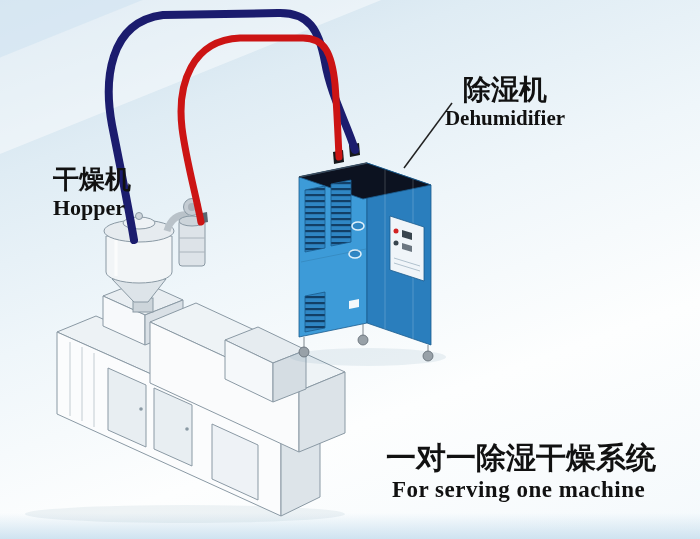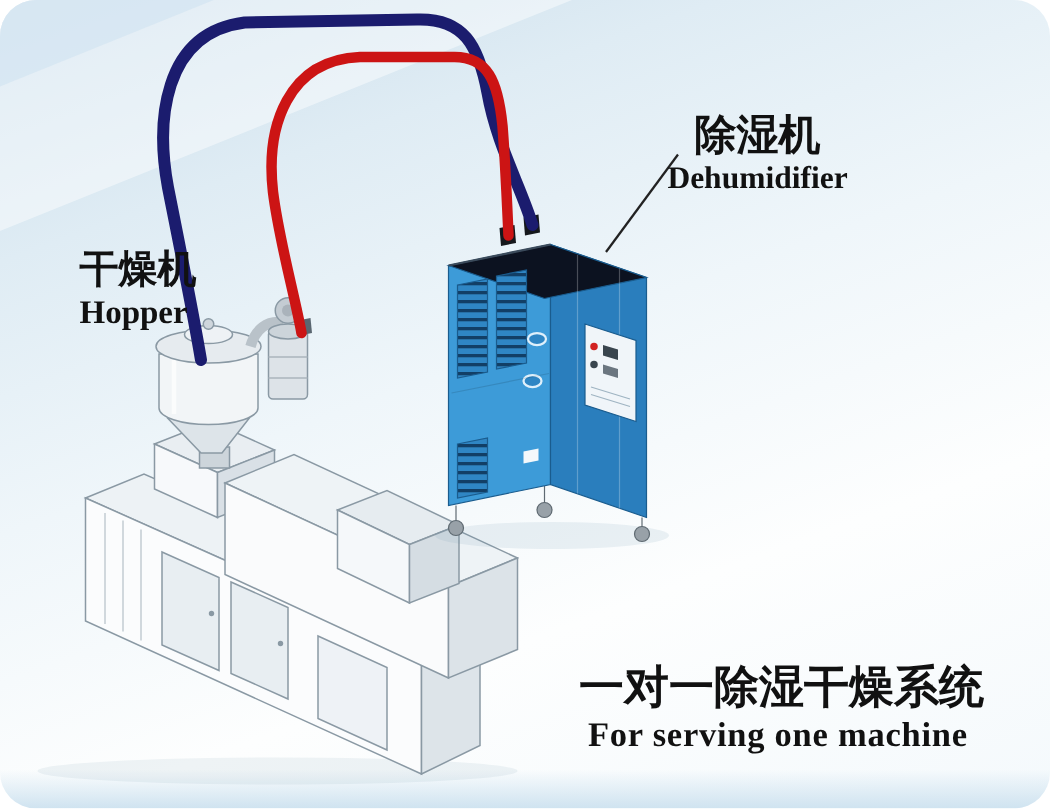--- a/index.html
+++ b/index.html
@@ -1,20 +1,19 @@
 <!DOCTYPE html>
 <html><head>
 <meta charset="utf-8">
 <style>
   html,body{margin:0;padding:0;background:#ffffff;}
   #stage{
     position:relative;width:700px;height:539px;overflow:hidden;
     background:linear-gradient(160deg,#c9ddeb 0%,#dfecf4 22%,#eff6fa 45%,#fdfefe 70%,#f4f9fc 100%);
     font-family:"Liberation Sans",sans-serif;
-    border-radius:24px;
   }
   .band-a{position:absolute;left:-140px;top:-160px;width:600px;height:240px;
     background:rgba(255,255,255,0.45);transform:rotate(-22deg);}
   .band-b{position:absolute;left:-160px;top:-70px;width:540px;height:80px;
     background:rgba(205,226,240,0.55);transform:rotate(-22deg);}
   .bottom-strip{position:absolute;left:0;right:0;bottom:0;height:26px;
     background:linear-gradient(180deg,rgba(214,231,242,0),#cfe3f0);}
   svg{position:absolute;left:0;top:0;}
   text{user-select:none;}
   .cn{font-family:"Liberation Sans",sans-serif;font-weight:bold;}

